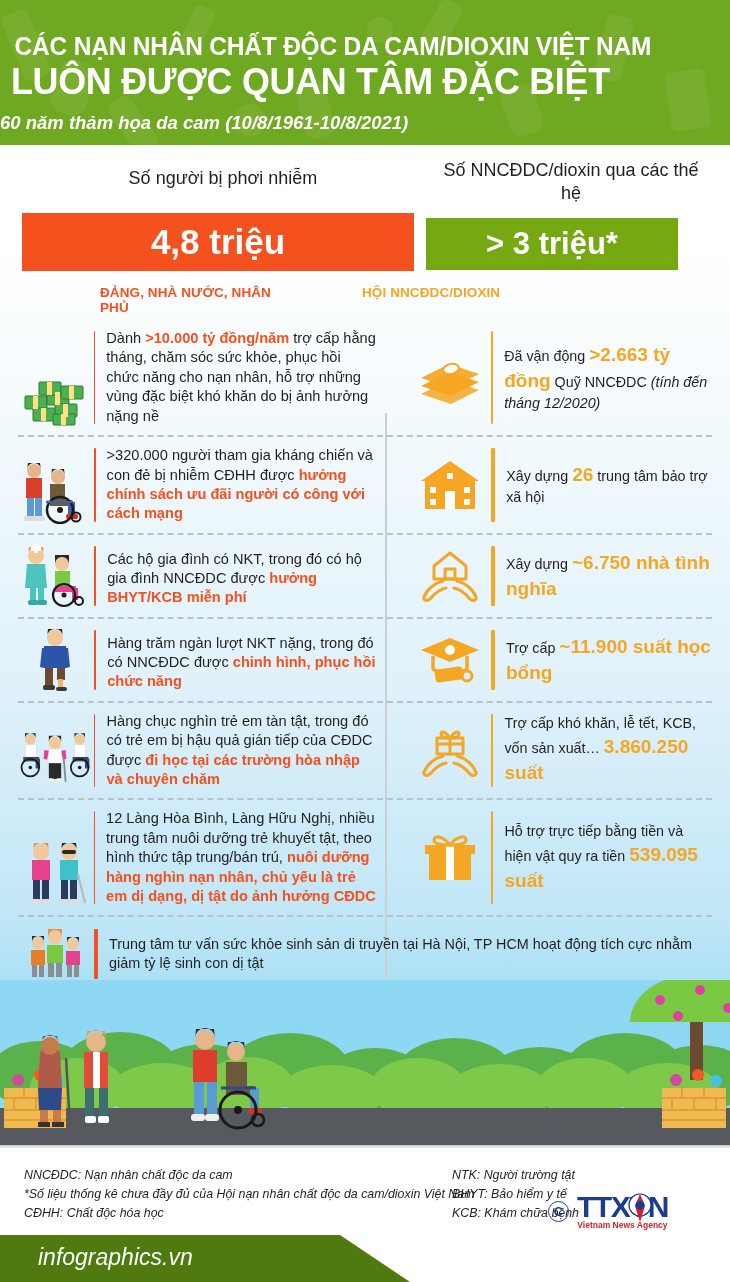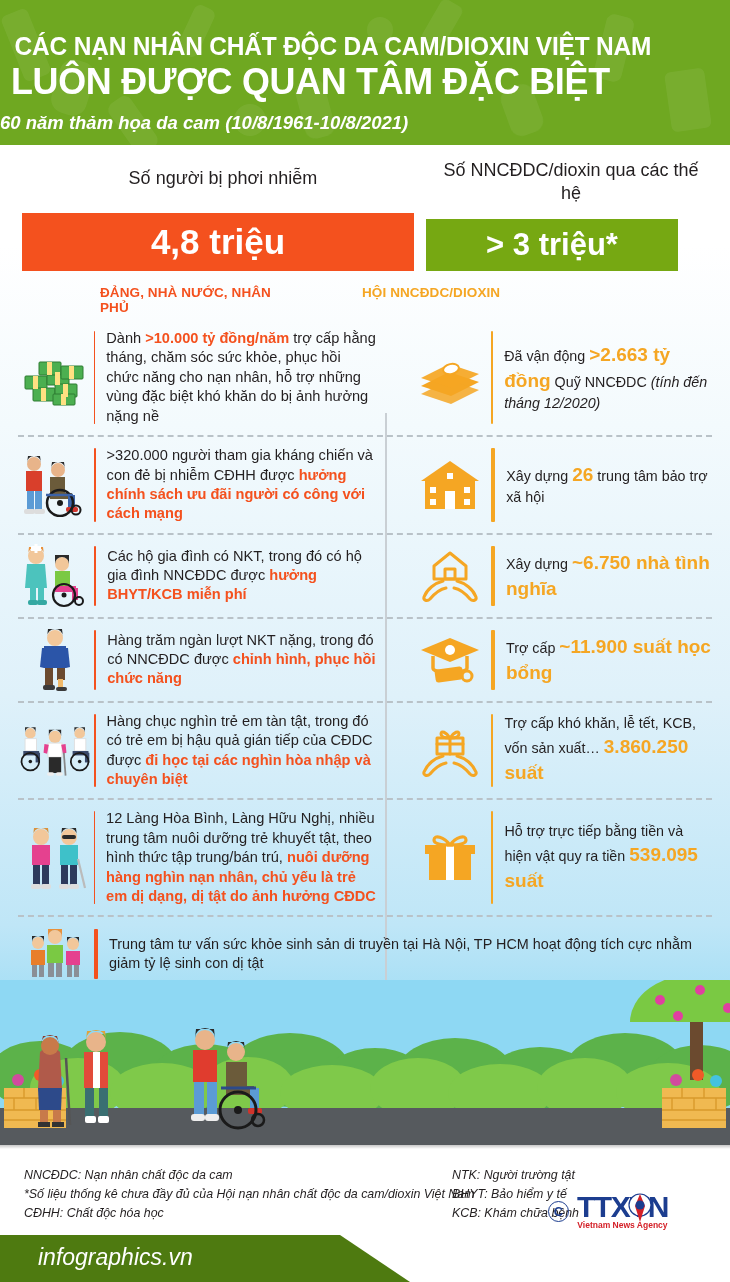--- a/index.html
+++ b/index.html
@@ -36,21 +36,21 @@
     background:linear-gradient(180deg,#ffffff 0%,#ffffff 10%,#f3fafd 28%,#dff1fa 55%,#bfe6f7 78%,#8ed8f3 92%,#7fd2f2 100%);
     overflow:hidden;
   }
 
   
   .stat-heads{ display:flex; padding:14px 27px 0 22px;justify-content:space-between; }
   .stat-head{ text-align:center; font-size:18px; line-height:1.28; color:#231f20; }
   .sh-left{ width:402px; padding-top:8px; }
   .sh-right{ width:264px; }
 
-  .stat-boxes{ display:flex; padding:8px 22px 0 22px; align-items:flex-end; }
+  .stat-boxes{ display:flex; padding:8px 22px 0 22px; align-items:center; }
   .box{
     color:#fff; font-weight:bold; text-align:center;
     display:flex; align-items:center; justify-content:center;
   }
   .box-orange{ width:392px; height:58px; background:#f4511e; font-size:35px; }
   .box-green{ width:252px; height:52px; background:#76a812; font-size:31px; margin-left:12px; margin-top:3px; }
 
   
   .col-heads{ display:flex; padding:14px 22px 0 22px; }
   .col-head{ font-weight:bold; font-size:13.5px; letter-spacing:.1px; }
@@ -61,21 +61,21 @@
   .vdiv{
     position:absolute; left:385px; top:268px; width:2px; height:732px;
     background:#c9cfd4;
   }
 
   
   .rows{ position:relative; padding:0 18px; margin-top:5px; }
   .rowpair{ display:flex; position:relative; }
   .rowpair + .rowpair{ border-top:2px dashed #b9c2c8; }
   .cell{ display:flex; align-items:center; padding:9px 0; }
-  .cell-left{ width:367px; padding-right:8px; }
+  .cell-left{ width:367px; padding-right:8px;align-items:flex-end; }
   .cell-right{ width:327px; padding-left:26px; }
 
   .icon-wrap{
     width:74px; min-width:74px; display:flex; align-items:center; justify-content:center;
   }
   .icon-wrap.orange{ width:78px; min-width:78px; }
   .bar{ width:5px; align-self:stretch; margin:2px 11px 2px 2px; border-radius:1px; }
   .bar-o{ background:#f4511e; }
   .bar-y{ background:#f5a623; }
 
@@ -355,21 +355,21 @@
                 <path d="M64 11 a6 6 0 0 1 12 0 l0 -6 -12 0z" fill="#2a2a2a"></path>
       <rect x="64" y="18" width="13" height="14" fill="#fff" stroke="#ddd"></rect>
       <rect x="62" y="32" width="18" height="5" fill="#3a4a6b"></rect>
                 <rect x="76" y="34" width="5" height="11" fill="#3a4a6b"></rect>
       <circle cx="70" cy="44" r="10" fill="none" stroke="#1a1a1a" stroke-width="2"></circle>
                 <circle cx="70" cy="44" r="2" fill="#1a1a1a"></circle>
               </g>
             </svg>
           </span>
       <span class="bar bar-o"></span>
-      <span class="txt">Hàng chục nghìn trẻ em tàn tật, trong đó có trẻ em bị hậu quả gián tiếp của CĐDC được <span class="hl">đi học tại các nghìn hòa nhập và chuyên biệt</span></span>
+      <span class="txt">Hàng chục nghìn trẻ em tàn tật, trong đó có trẻ em bị hậu quả gián tiếp của CĐDC được <span class="hl">đi học tại các trường hòa nhập và chuyên chăm</span></span>
     </div>
     <div class="cell cell-right">
       <span class="icon-wrap orange">
             <svg viewBox="0 0 62 54" width="62" height="54">
       <g fill="none" stroke="#f5a623" stroke-width="3" stroke-linecap="round" stroke-linejoin="round">
       <rect x="18" y="14" width="26" height="16"></rect>
                 <line x1="31" y1="14" x2="31" y2="30"></line>
       <line x1="18" y1="20" x2="44" y2="20"></line>
       <path d="M31 14 C27 8 22 6 22 10 C22 13 27 14 31 14z"></path>
                 <path d="M31 14 C35 8 40 6 40 10 C40 13 35 14 31 14z"></path>

